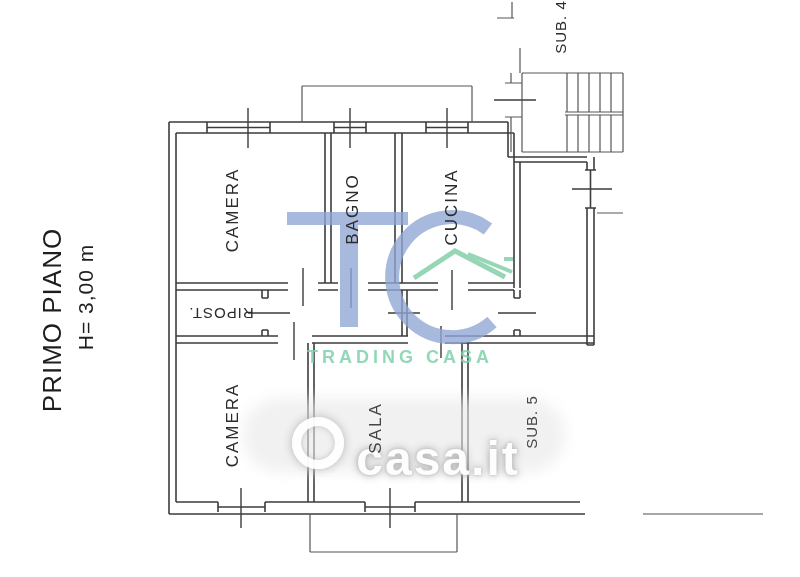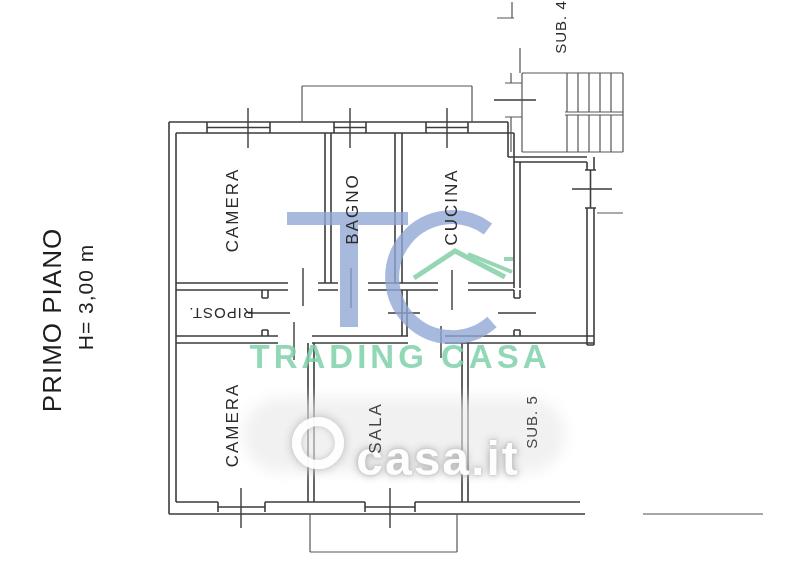--- a/index.html
+++ b/index.html
@@ -7,21 +7,21 @@
          font-family:"Liberation Sans",sans-serif;}
   #plan-svg{position:absolute;left:0;top:0;}
   .vlabel{position:absolute;transform:translate(-50%,-50%) rotate(-90deg);
           white-space:nowrap;color:#2b2b2b;letter-spacing:2px;}
   .flip{transform:translate(-50%,-50%) rotate(180deg);}
   .room{font-size:17px;}
   .small-room{font-size:15px;}
   
   #tc-logo{position:absolute;left:0;top:0;pointer-events:none;}
   #trading-casa{position:absolute;left:400px;top:357px;transform:translate(-50%,-50%);
-      font-size:33px;font-weight:700;letter-spacing:4px;color:#7fd2ab;opacity:.85;white-space:nowrap;text-align:right;}
+      font-size:18px;font-weight:700;letter-spacing:4px;color:#7fd2ab;opacity:.85;white-space:nowrap;text-align:right;}
   
   #casa-band{position:absolute;left:243px;top:398px;width:322px;height:74px;border-radius:40px;
       background:rgba(232,232,232,.6);filter:blur(7px);}
   #casa-ring{position:absolute;left:318px;top:443px;width:34px;height:34px;border-radius:50%;
       transform:translate(-50%,-50%);border:9px solid rgba(255,255,255,.92);
       box-shadow:0 0 10px rgba(165,165,165,.8), inset 0 0 6px rgba(165,165,165,.6);}
   #casa-text{position:absolute;left:438px;top:458px;transform:translate(-50%,-50%);
       font-size:48px;font-weight:700;letter-spacing:2px;color:rgba(255,255,255,.97);
       text-shadow:0 0 3px rgba(185,185,185,.95), 0 0 9px rgba(150,150,150,.85);white-space:nowrap;text-align:center;}
 </style>

